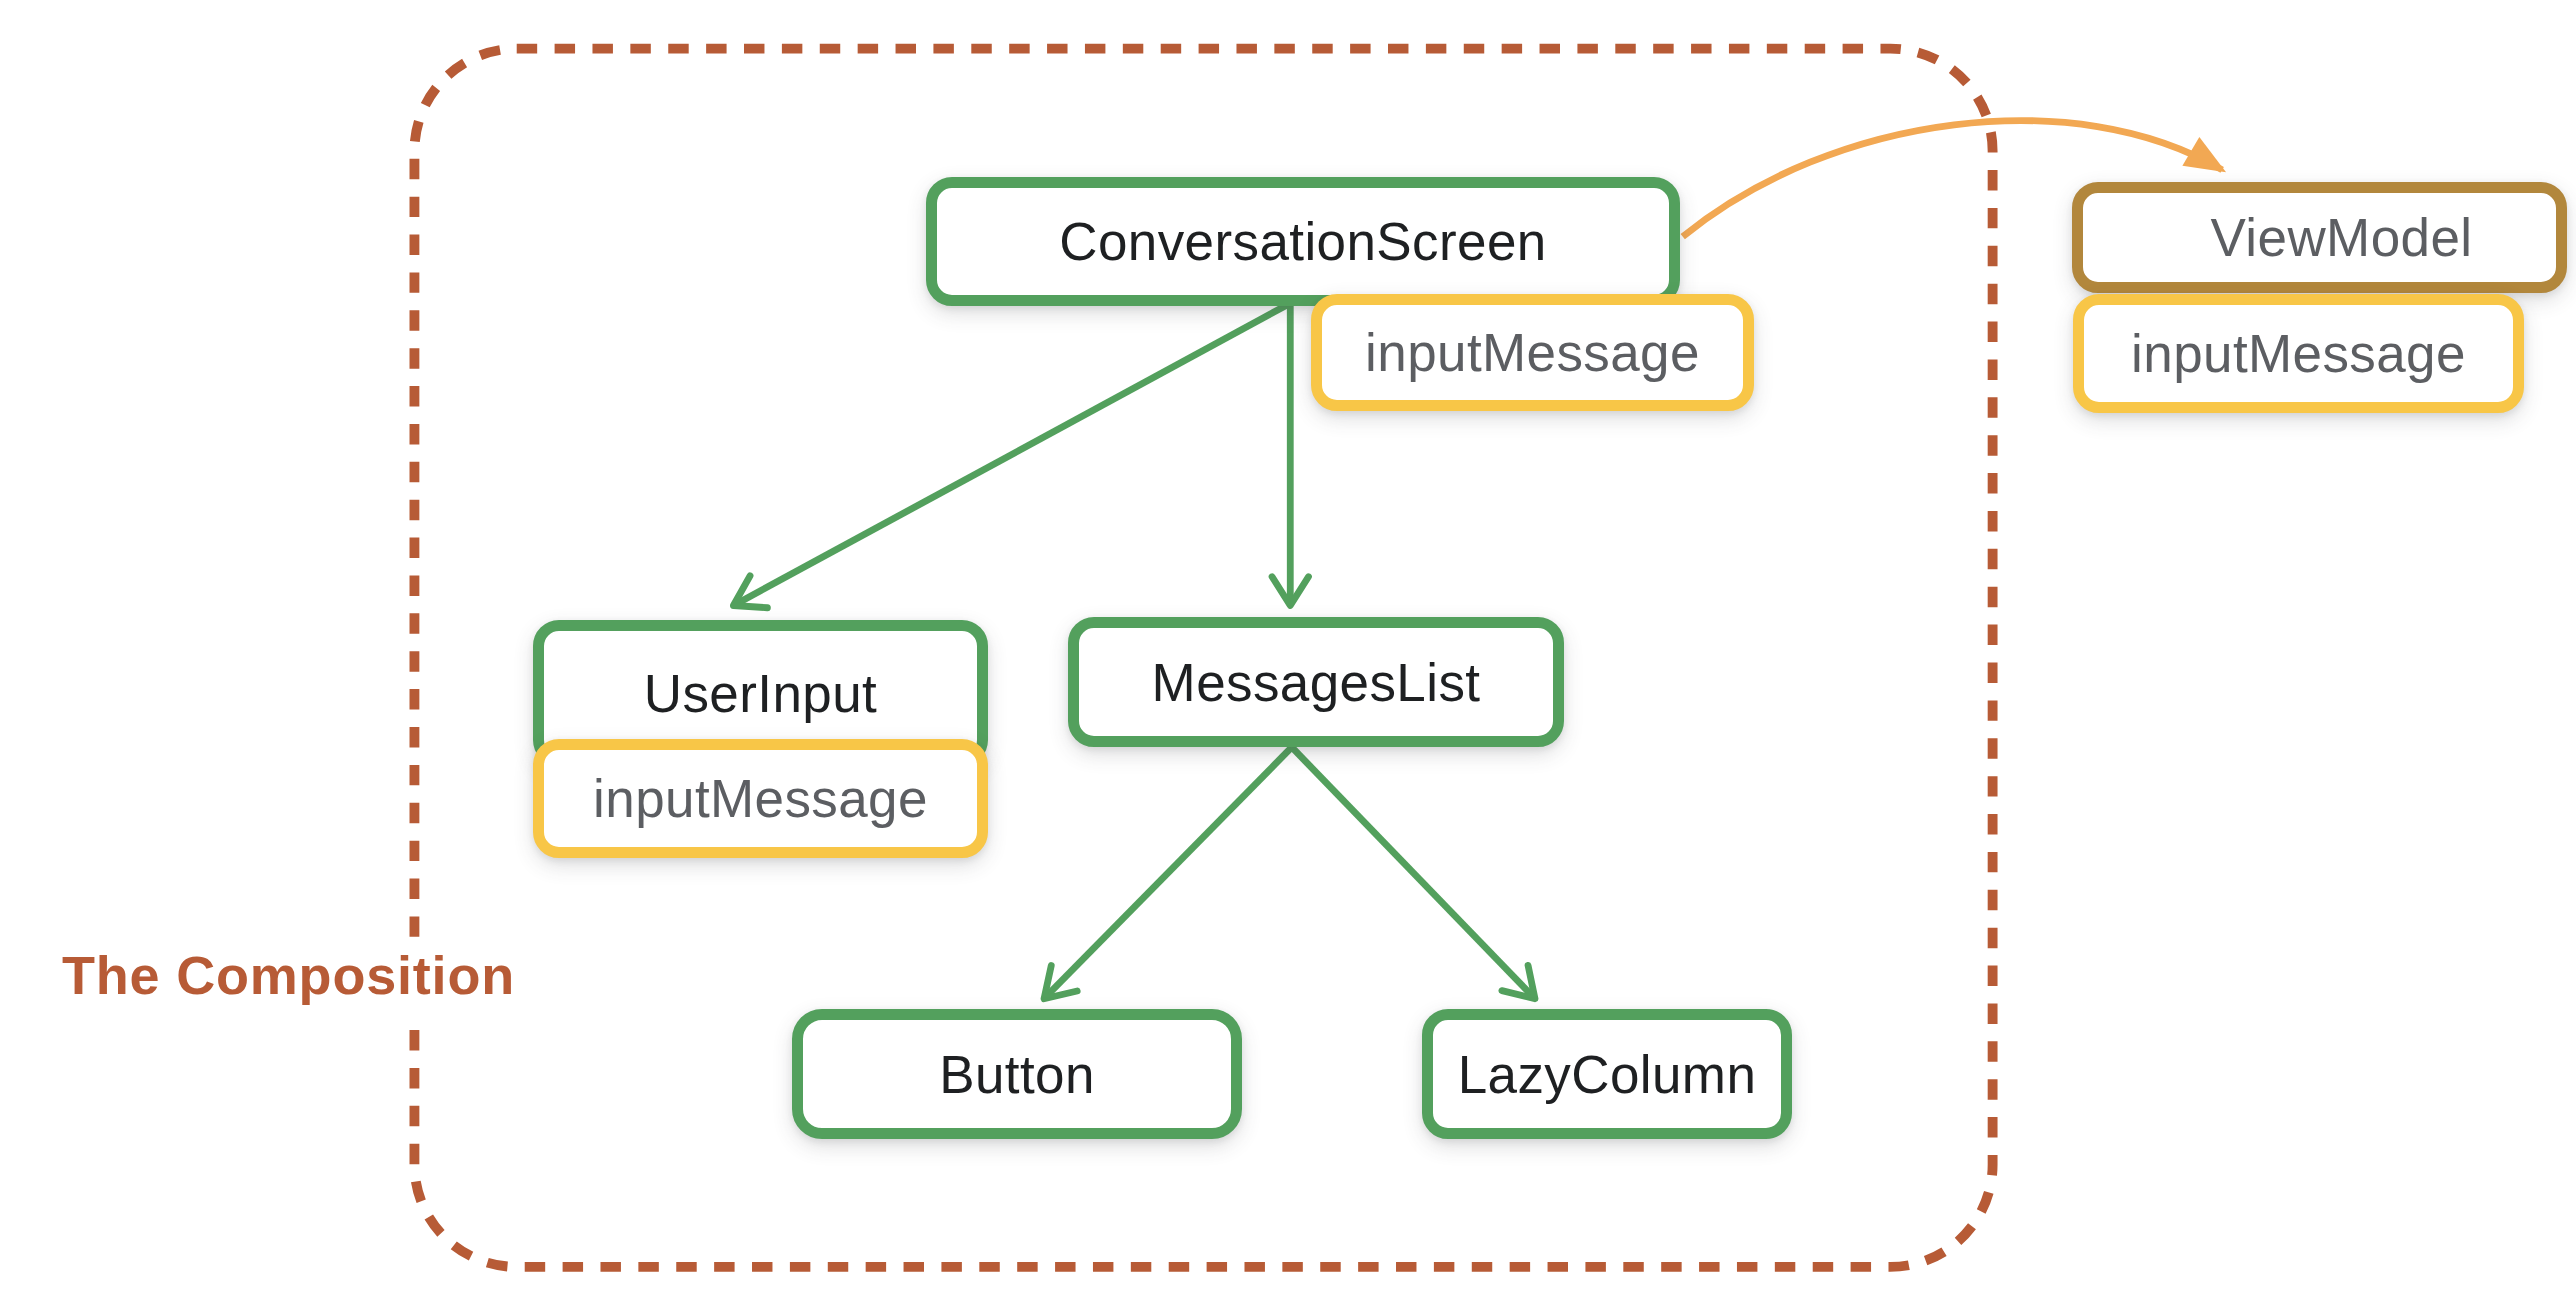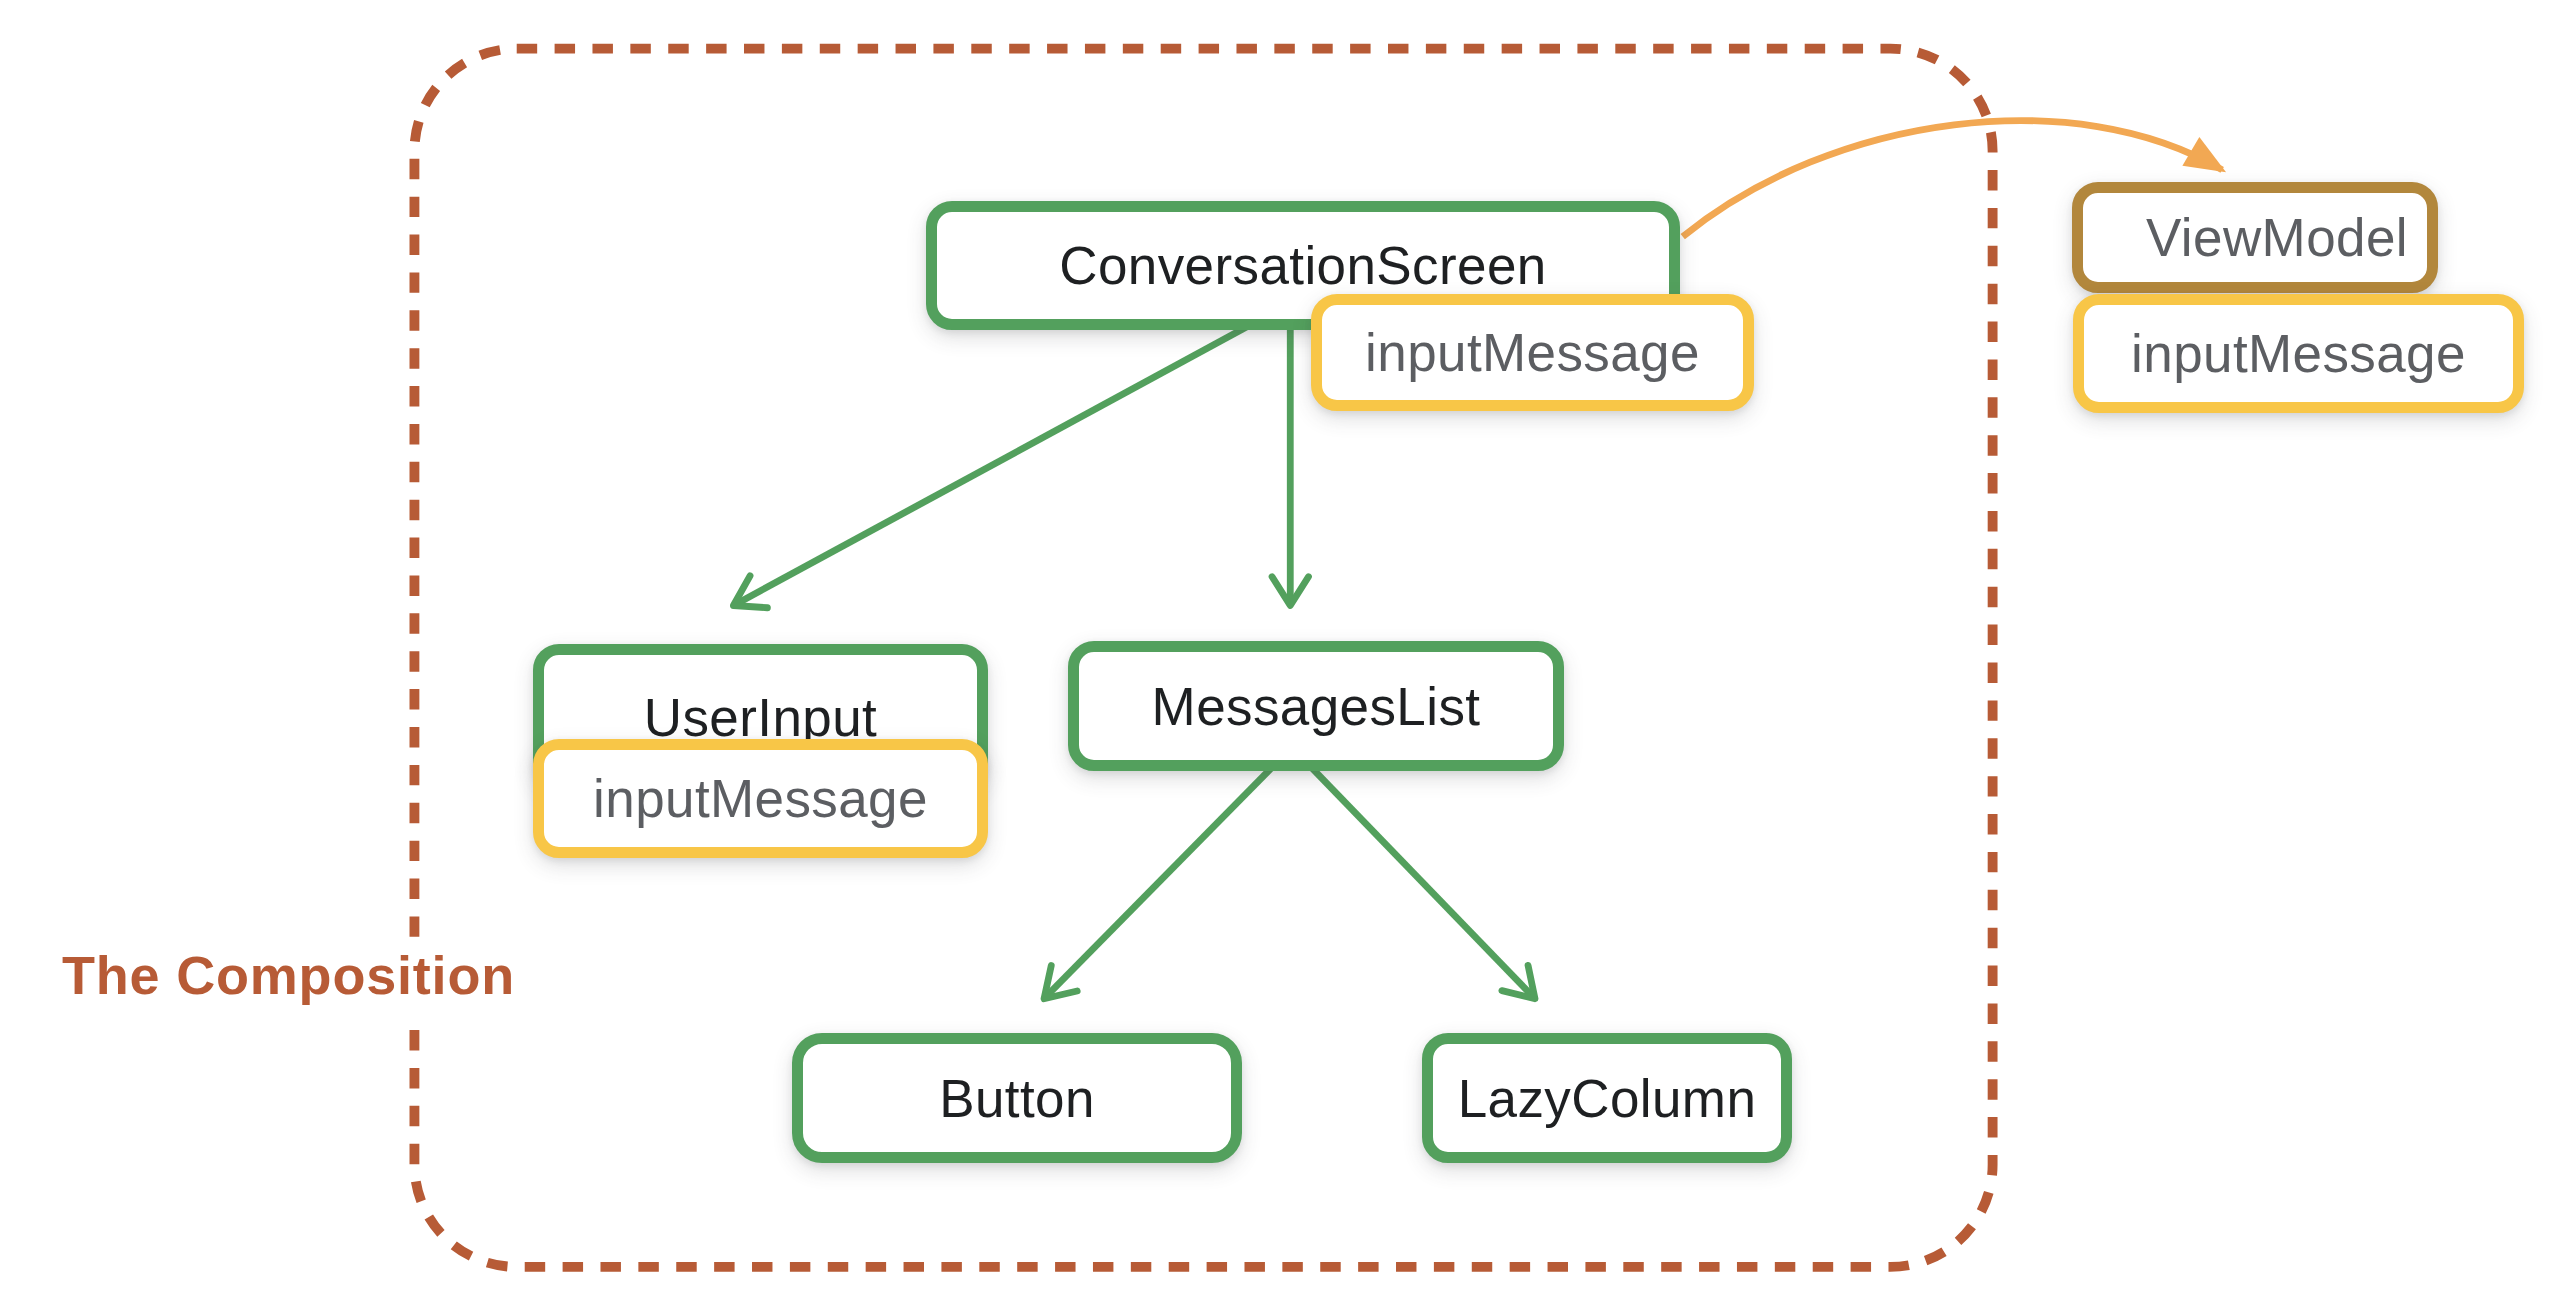--- a/index.html
+++ b/index.html
@@ -25,36 +25,36 @@
   .chev{fill:none;stroke:var(--arrow-green);stroke-width:9;stroke-linecap:round;stroke-linejoin:round;}
   .tri{fill:var(--arrow-orange);stroke:none;}
 
   .node{
     position:absolute;box-sizing:border-box;background:#ffffff;
     display:flex;align-items:center;justify-content:center;
     border-radius:26px;z-index:2;
     box-shadow:0 7.6px 19.7px rgba(60,64,67,.16),0 2.3px 6px rgba(60,64,67,.10);
   }
   .node .lbl{font-size:53px;letter-spacing:0.4px;white-space:nowrap;}
-  .node.green{border:11.4px solid var(--composable-border);margin-top:24px;}
+  .node.green{border:11.4px solid var(--composable-border);}
   .node.yellow{border:11.4px solid var(--state-border);z-index:3;}
   .node.brown{border:11.4px solid var(--viewmodel-border);}
   .node.green .lbl{color:var(--node-text);}
   .node.yellow .lbl{color:var(--state-text);}
   .node.brown .lbl{color:var(--state-text);}
 
   
   #n-conversation{left:926px;top:177px;width:754px;height:129px;}
   #n-state-cs{left:1311px;top:294px;width:443px;height:117px;}
   #n-userinput{left:533px;top:620px;width:455px;height:146px;}
   #n-state-ui{left:533px;top:739px;width:455px;height:119px;}
   #n-messageslist{left:1068px;top:617px;width:496px;height:130px;}
   #n-button{left:792px;top:1009px;width:450px;height:130px;border-radius:30px;}
   #n-lazycolumn{left:1422px;top:1009px;width:370px;height:130px;text-align:right;}
-  #n-viewmodel{left:2072px;top:182px;width:366px;height:111px;padding-left:44px;}
+  #n-viewmodel{left:2072px;top:182px;width:495px;height:111px;padding-left:44px;}
   #n-state-vm{left:2073px;top:294px;width:451px;height:119px;}
 
   .diagram-title{
     position:absolute;left:59px;top:938px;z-index:4;
     background:#ffffff;padding:6px 19.7px 10.6px 3px;
     font-size:54px;font-weight:bold;color:var(--title-text);
     letter-spacing:0.8px;white-space:nowrap;
   }
 </style>
 </head>

